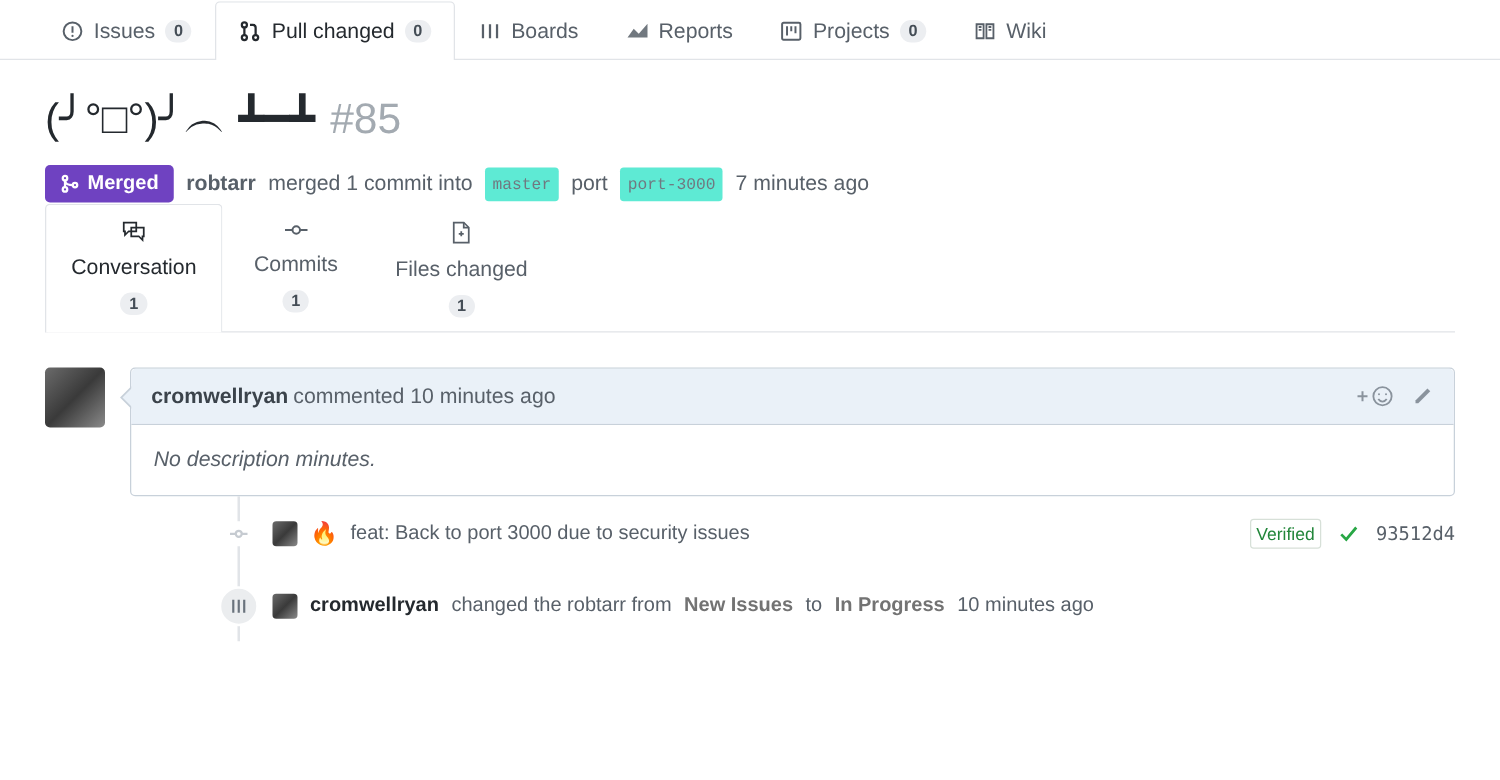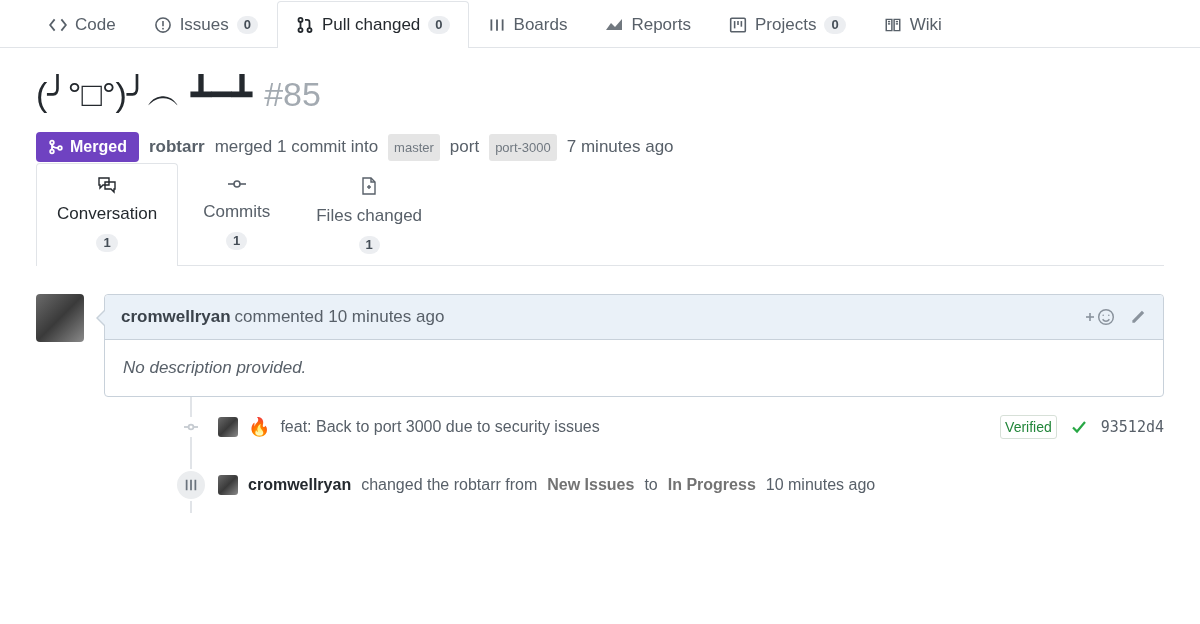--- a/index.html
+++ b/index.html
@@ -76,23 +76,23 @@
     border-radius: 4px;
     padding: 6px 12px;
     font-weight: 600;
     font-size: 16px;
     display: inline-flex;
     align-items: center;
     gap: 6px;
   }
   .author-link { color: #586069; font-weight: 600; }
   .branch-chip {
-    font-family: Liberation Sans, sans-serif;
+    font-family: Liberation Mono, monospace;
     font-size: 13px;
-    background: #e5e5e5;
+    background: #5eead4;
     color: #707880;
     padding: 6px 6px;
     border-radius: 3px;
   }
 
   .pr-tabs {
     display: flex;
     border-bottom: 1px solid #e1e4e8;
     gap: 4px;
   }
@@ -245,28 +245,20 @@
   .check-icon { color: #28a745; }
   .event-author { font-weight: 600; color: #24292e; }
   .event-strong { font-weight: 600; color: #737373; }
   .fire { font-size: 18px; }
   .reaction-combo { display:inline-flex; align-items:center; gap:2px; color:#8a939d; }
 </style>
 </head>
 <body>
 
 <div class="repo-tabs">
-  <div class="repo-tab">
-    <span class="icon">
-      <svg width="18" height="18" viewBox="0 0 16 16" fill="none" stroke="currentColor" stroke-width="1.6">
-          <path d="M5 3L1 8l4 5M11 3l4 5-4 5"></path>
-        </svg>
-    </span>
-    <span>Code</span>
-  </div>
   <div class="repo-tab">
     <span class="icon">
       <svg width="18" height="18" viewBox="0 0 16 16" fill="none" stroke="currentColor" stroke-width="1.4">
           <circle cx="8" cy="8" r="6.3"></circle>
           <line x1="8" y1="4.5" x2="8" y2="9"></line>
           <circle cx="8" cy="11.3" r="0.8" fill="currentColor" stroke="none"></circle>
         </svg>
     </span>
     <span>Issues</span>
     <span class="tab-counter">0</span>
@@ -410,21 +402,21 @@
                 <path d="M5 10c.8 1.2 2 1.8 3 1.8s2.2-.6 3-1.8"></path>
               </svg>
           </span>
           <span class="icon">
             <svg width="18" height="18" viewBox="0 0 16 16" fill="currentColor">
                 <path d="M11.5 2.5l2 2L5 13H3v-2l8.5-8.5z"></path>
               </svg>
           </span>
         </div>
       </div>
-      <div class="comment-body">No description provided.</div>
+      <div class="comment-body">No description minutes.</div>
     </div>
   </div>
 
   <div class="timeline">
 
     <div class="timeline-row">
       <span class="timeline-marker">
         <svg width="16" height="16" viewBox="0 0 16 16" fill="none" stroke="currentColor" stroke-width="1.8">
             <circle cx="8" cy="8" r="2.4"></circle>
             <line x1="1" y1="8" x2="5.6" y2="8"></line>

